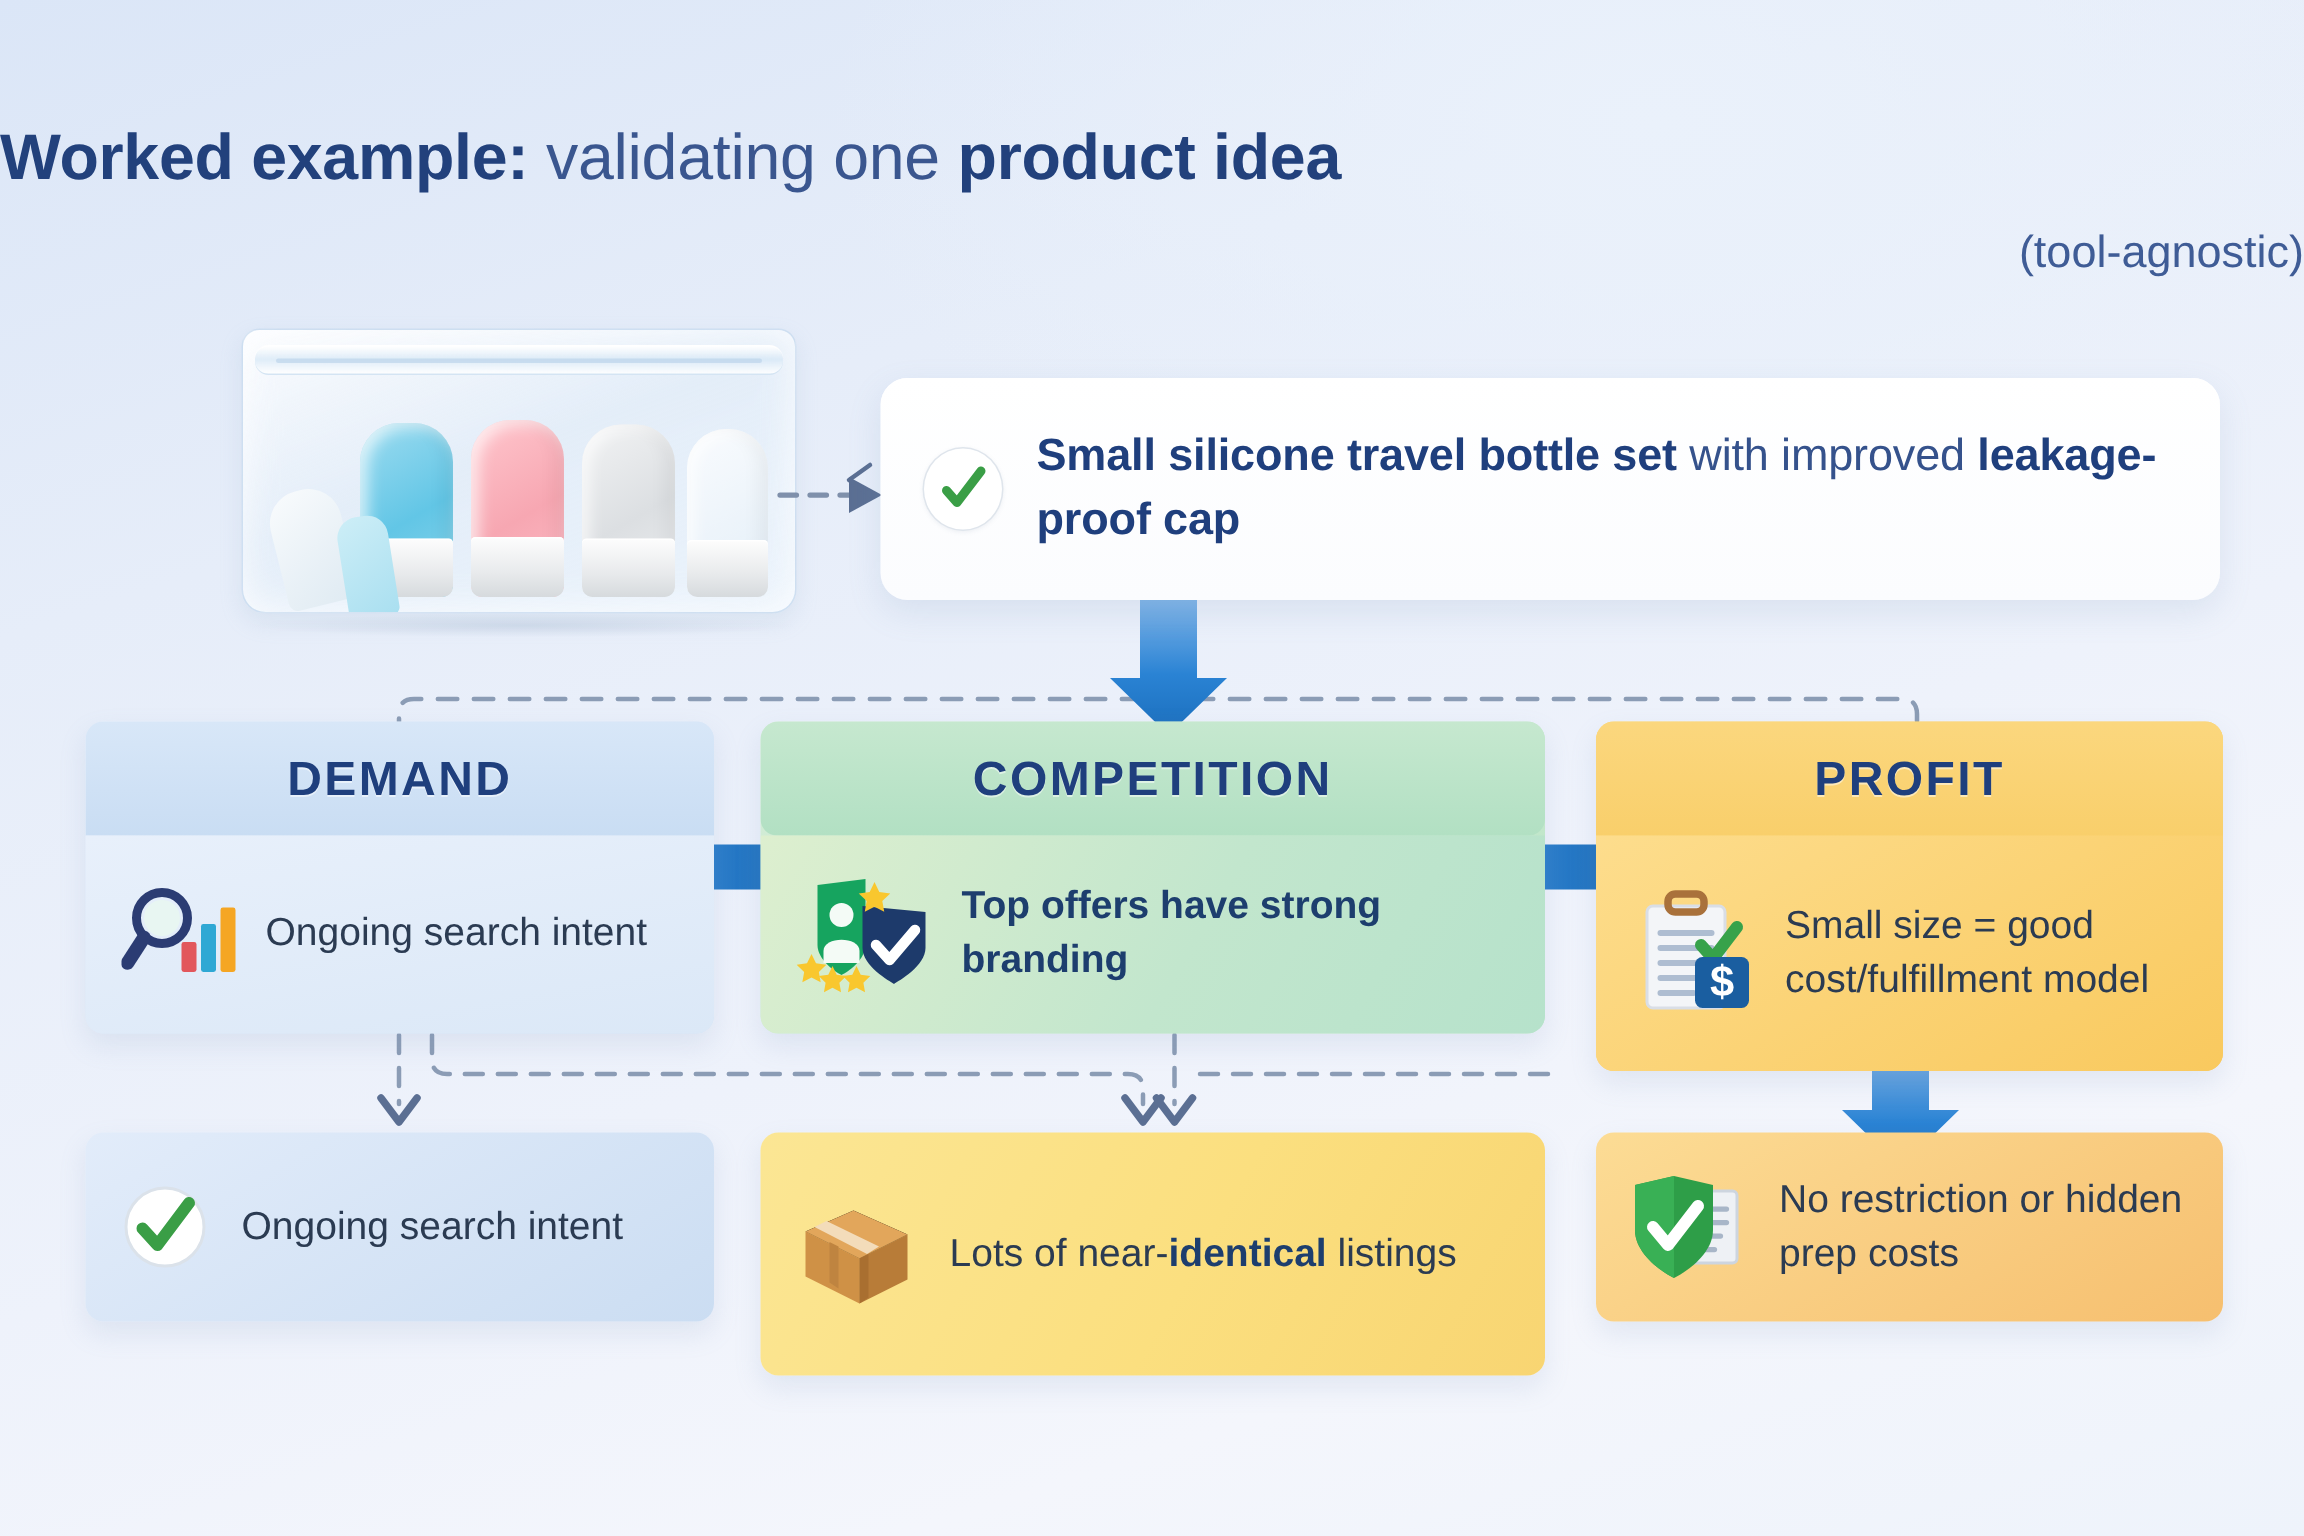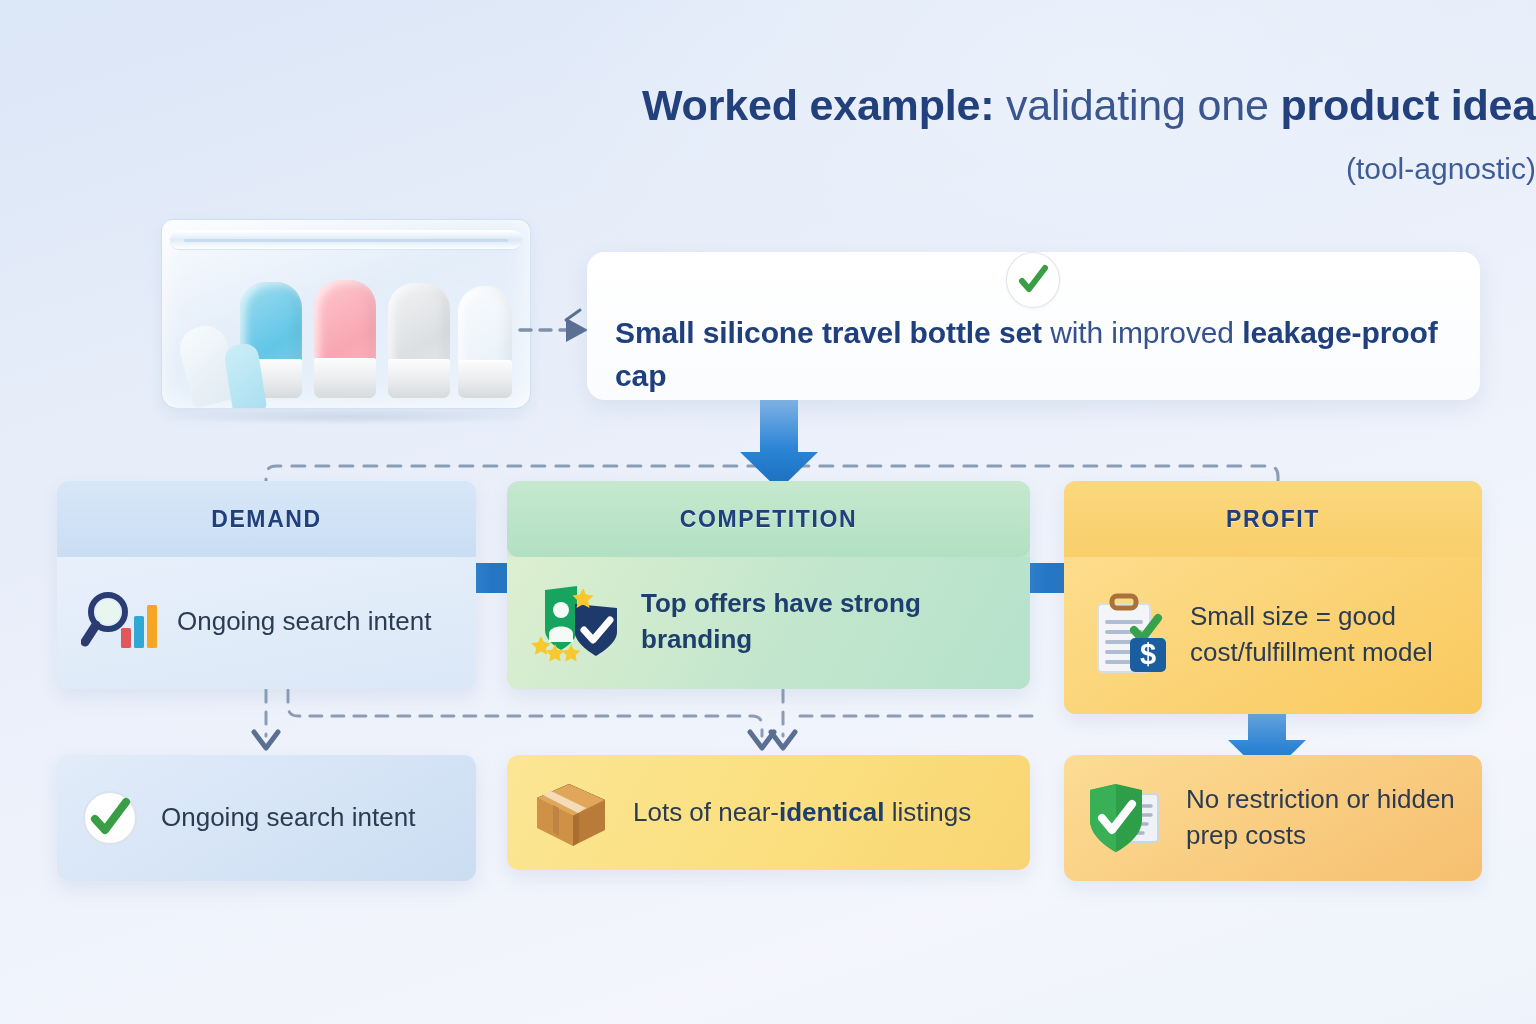--- a/index.html
+++ b/index.html
@@ -24,21 +24,21 @@
     width: 1536px;
     height: 1024px;
   }
 
   
   .title {
     position: absolute;
     top: 80px;
     left: 0;
     width: 1536px;
-    text-align: right;
+    text-align: left;
     font-size: 43px;
     line-height: 1.18;
     color: #2d4a85;
     letter-spacing: -0.2px;
     white-space: nowrap;
   }
   .title .b { font-weight: 700; color: #22417c; }
   .title .r { font-weight: 400; color: #3a568f; }
 
   .subtitle {
@@ -121,22 +121,21 @@
   
   .callout {
     position: absolute;
     left: 587px; top: 252px;
     width: 893px; height: 148px;
     background: linear-gradient(180deg, #ffffff, #fbfcfe);
     border-radius: 18px;
     box-shadow: 0 8px 22px rgba(120,148,186,.16), 0 1px 0 rgba(255,255,255,.9) inset;
     display: flex; align-items: center;
     padding: 0 30px 0 28px;
-    gap: 4px;
-    flex-direction: column;
+    gap: 22px;
   }
   .check-circle {
     flex: 0 0 auto;
     width: 54px; height: 56px; border-radius: 50%;
     background: #fff;
     border: 1.5px solid #dfe5ec;
     display: flex; align-items: center; justify-content: center;
     box-shadow: 0 1px 3px rgba(130,150,175,.12);
   }
   .callout-text {
@@ -148,21 +147,21 @@
   
   .col {
     position: absolute;
     border-radius: 12px;
     overflow: hidden;
     box-shadow: 0 8px 18px rgba(130,155,190,.16);
   }
   .col-head {
     height: 76px;
     display: flex; align-items: center; justify-content: center;
-    font-size: 23px; font-weight: 700; letter-spacing: 1.6px;
+    font-size: 32px; font-weight: 700; letter-spacing: 1.6px;
     color: #1f3f7d;
     text-shadow: 0 1px 0 rgba(255,255,255,.5);
   }
   .col-body {
     display: flex; align-items: center; gap: 18px;
     padding: 12px 20px 14px 24px;
   }
   .col-body .txt {
     font-size: 26px; line-height: 1.38; color: #2b3b52;
   }
@@ -189,21 +188,21 @@
     border-radius: 12px;
     display: flex; align-items: center; gap: 20px;
     padding: 0 22px;
     box-shadow: 0 8px 18px rgba(130,155,190,.16);
   }
   .bcard .txt { font-size: 26px; line-height: 1.38; color: #2b3b52; }
   .bcard .txt .b { font-weight: 700; color: #1d3e6e; }
 
   .bcard-1 { left: 57px; top: 755px; width: 419px; height: 126px;
     background: linear-gradient(150deg, #e2ecfa, #cbddf2); }
-  .bcard-2 { left: 507px; top: 755px; width: 523px; height: 115px;
+  .bcard-2 { left: 507px; top: 755px; width: 523px; height: 162px;
     background: linear-gradient(120deg, #fbe694, #fbdf7f 55%, #f8d572); }
   .bcard-3 { left: 1064px; top: 755px; width: 418px; height: 126px;
     background: linear-gradient(150deg, #fcdc95, #f6bf6f); padding-left: 20px; }
 
   
   .dash-svg { position: absolute; left: 0; top: 0; width: 1536px; height: 1024px; pointer-events: none; }
 
   .icon { flex: 0 0 auto; display: block; }
 </style>
 </head>

